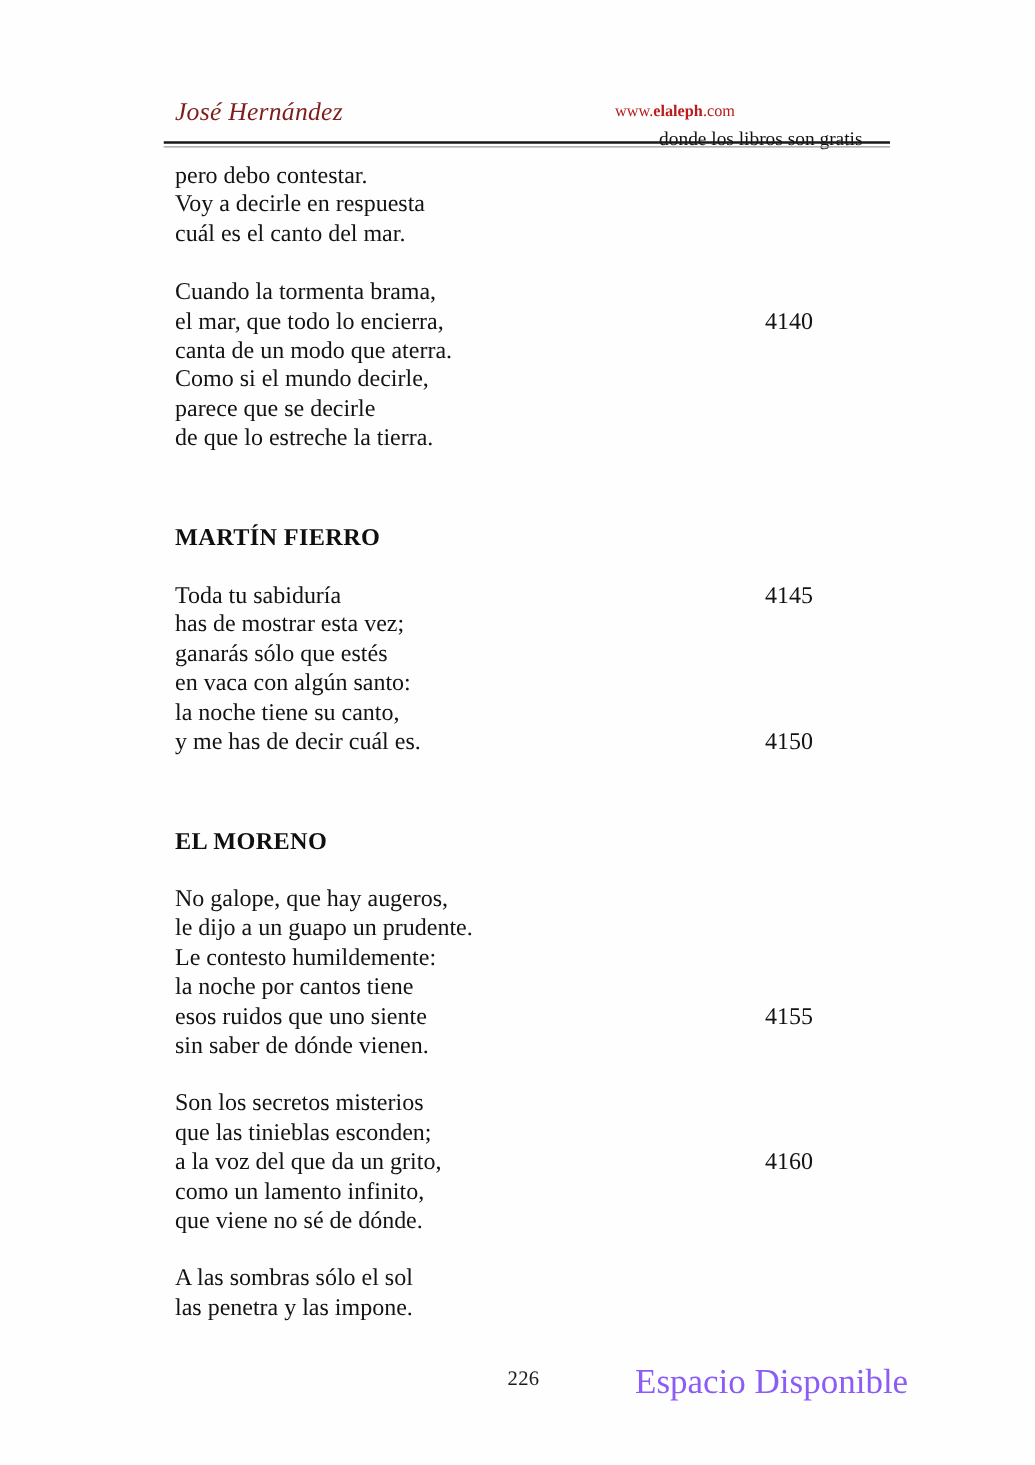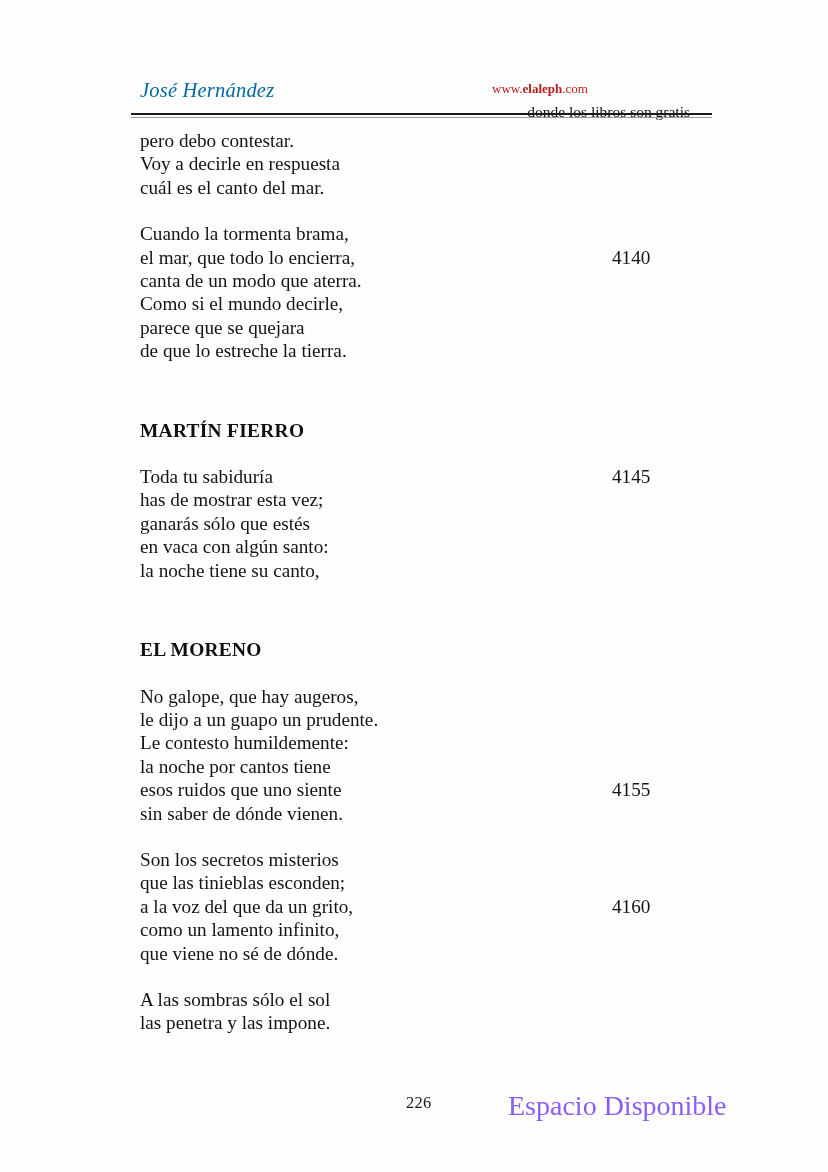--- a/index.html
+++ b/index.html
@@ -26,21 +26,21 @@
     height: 56px;
   }
   .header-author {
     position: absolute;
     left: 9px;
     top: 27px;
     font-style: italic;
     font-size: 20.5px;
     letter-spacing: 0.2px;
     white-space: nowrap;
-    color: #0369a1;
+    color: #7f1d1d;
   }
   .header-site-block {
     position: absolute;
     right: 22px;
     top: 0;
     text-align: center;
     width: 300px;
   }
   .header-site {
     font-size: 13px;
@@ -160,32 +160,33 @@
       <div class="stanza">
         <div class="verse"><span>pero debo contestar.</span></div>
         <div class="verse"><span>Voy a decirle en respuesta</span></div>
         <div class="verse"><span>cuál es el canto del mar.</span></div>
       </div>
       <div class="stanza">
         <div class="verse"><span>Cuando la tormenta brama,</span></div>
         <div class="verse"><span>el mar, que todo lo encierra,</span><span class="linenum">4140</span></div>
         <div class="verse"><span>canta de un modo que aterra.</span></div>
         <div class="verse"><span>Como si el mundo decirle,</span></div>
-        <div class="verse"><span>parece que se quejara</span></div>
+        <div class="verse"><span>parece que se decirle</span></div>
         <div class="verse"><span>de que lo estreche la tierra.</span></div>
       </div>
       <div class="gap-before-speaker"></div>
       <div class="speaker">MARTÍN FIERRO</div>
       <div class="gap-after-speaker"></div>
       <div class="stanza">
         <div class="verse"><span>Toda tu sabiduría</span><span class="linenum">4145</span></div>
         <div class="verse"><span>has de mostrar esta vez;</span></div>
         <div class="verse"><span>ganarás sólo que estés</span></div>
         <div class="verse"><span>en vaca con algún santo:</span></div>
         <div class="verse"><span>la noche tiene su canto,</span></div>
+        <div class="verse"><span>y me has de decir cuál es.</span><span class="linenum">4150</span></div>
       </div>
       <div class="gap-before-speaker"></div>
       <div class="speaker">EL MORENO</div>
       <div class="gap-after-speaker"></div>
       <div class="stanza">
         <div class="verse"><span>No galope, que hay augeros,</span></div>
         <div class="verse"><span>le dijo a un guapo un prudente.</span></div>
         <div class="verse"><span>Le contesto humildemente:</span></div>
         <div class="verse"><span>la noche por cantos tiene</span></div>
         <div class="verse"><span>esos ruidos que uno siente</span><span class="linenum">4155</span></div>

